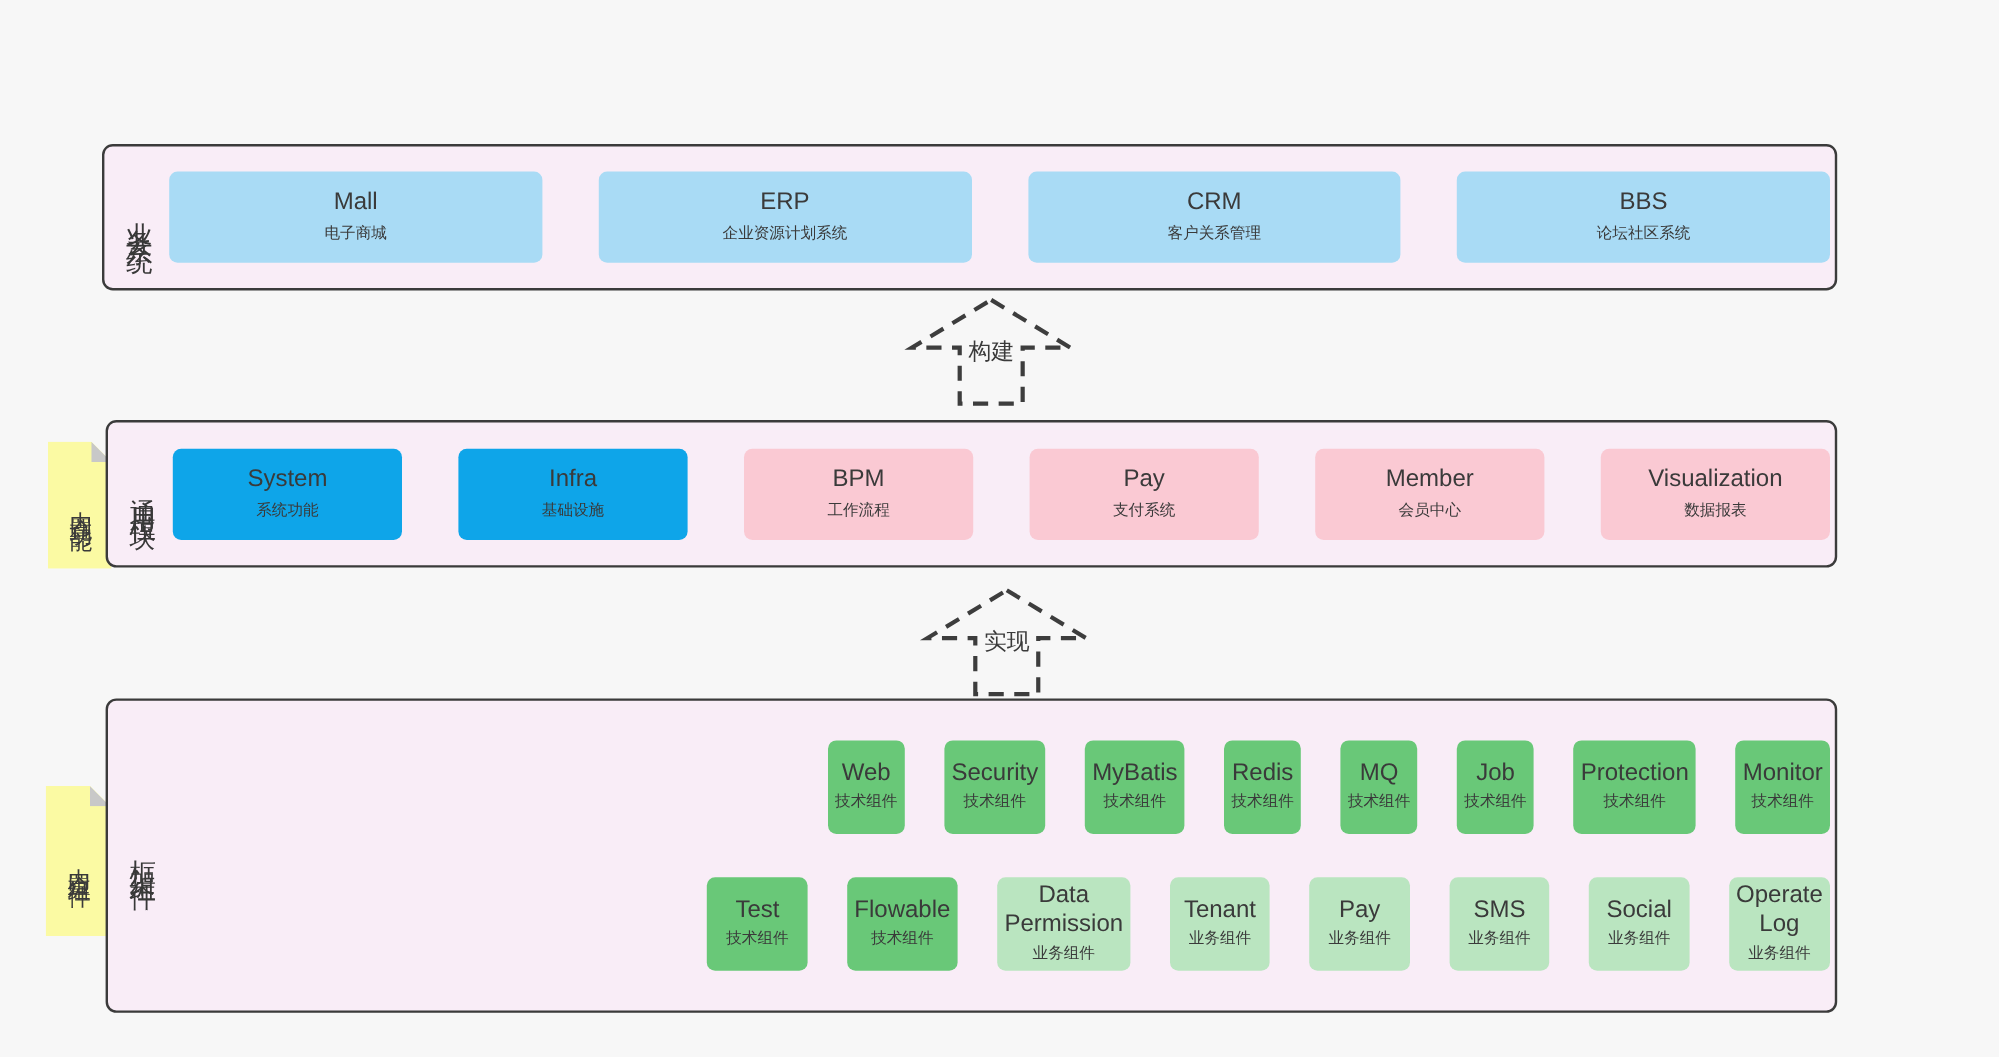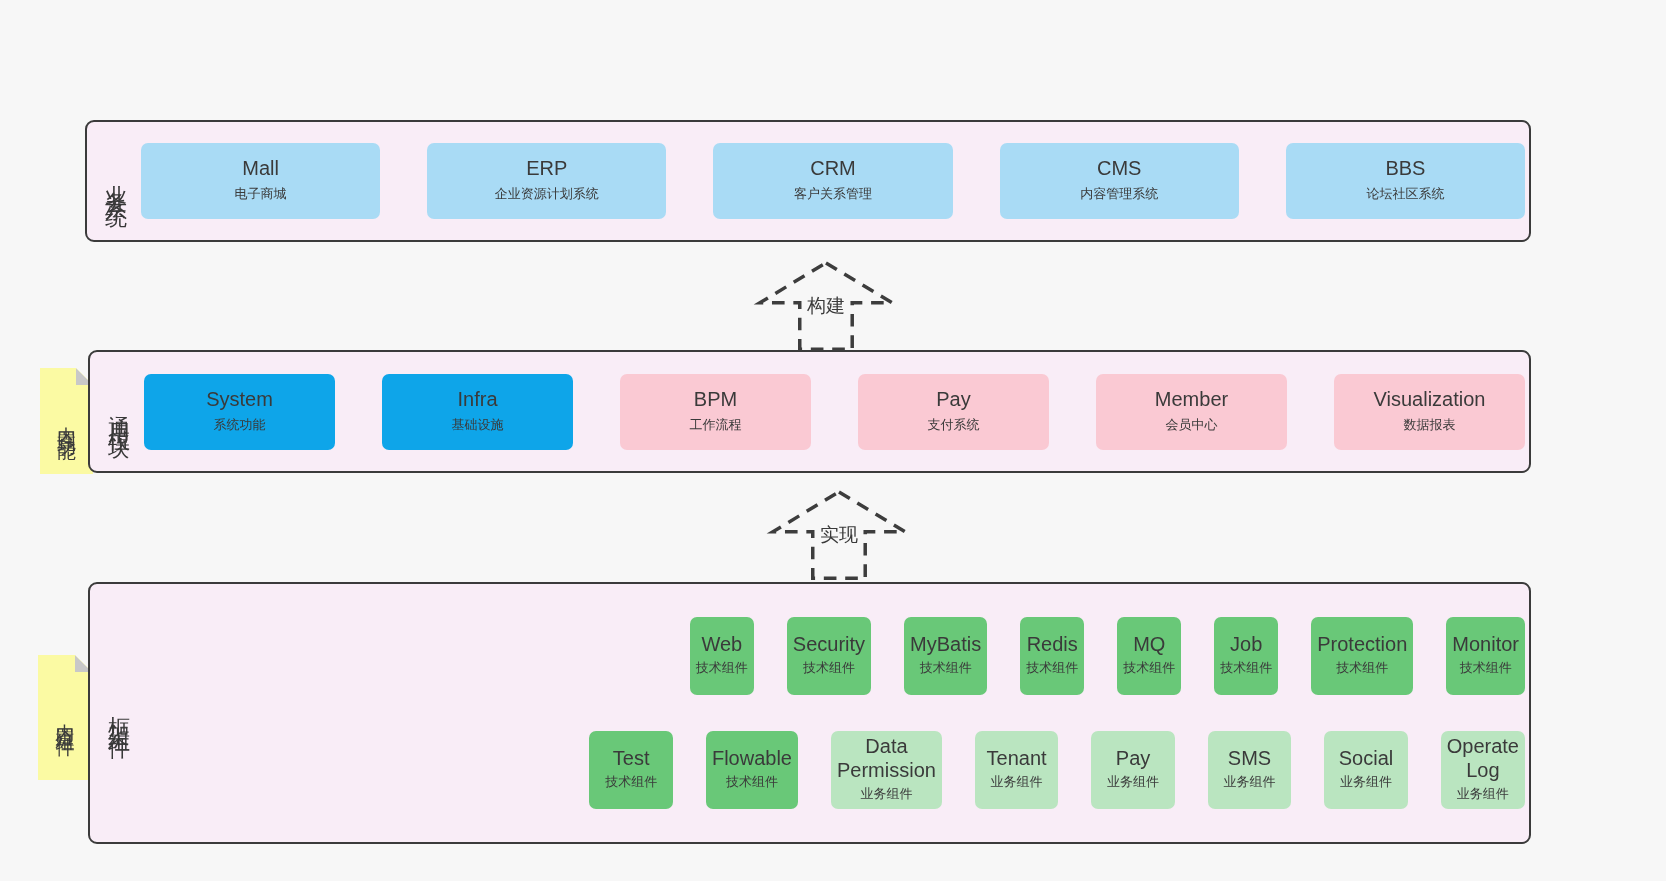--- a/index.html
+++ b/index.html
@@ -105,31 +105,27 @@
       </div>
       <div class="box blue">
         <span class="en">ERP</span>
         <span class="cn">企业资源计划系统</span>
       </div>
       <div class="box blue">
         <span class="en">CRM</span>
         <span class="cn">客户关系管理</span>
       </div>
       <div class="box blue">
-        <span class="en">CMS</span>
-        <span class="cn">内容管理系统</span>
-      </div>
-      <div class="box blue">
         <span class="en">BBS</span>
         <span class="cn">论坛社区系统</span>
       </div>
     </div>
   </div>
 
-  <div class="arrow" style="left:757px;top:259px;">
+  <div class="arrow" style="left:757px;top:246px;">
     <svg viewBox="0 0 142 96">
       <path d="M71 4 L139 45 L98 45 L98 93 L44 93 L44 45 L3 45 Z" fill="none" stroke="#3d3d3d" stroke-width="3.6" stroke-dasharray="13 9"></path>
     </svg>
     <span class="arrow-label">构建</span>
   </div>
 
   <div class="tag" style="left:40px;top:368px;width:53px;height:106px;">
     <span class="fold"></span>
     <span class="tag-text">内置功能</span>
   </div>

